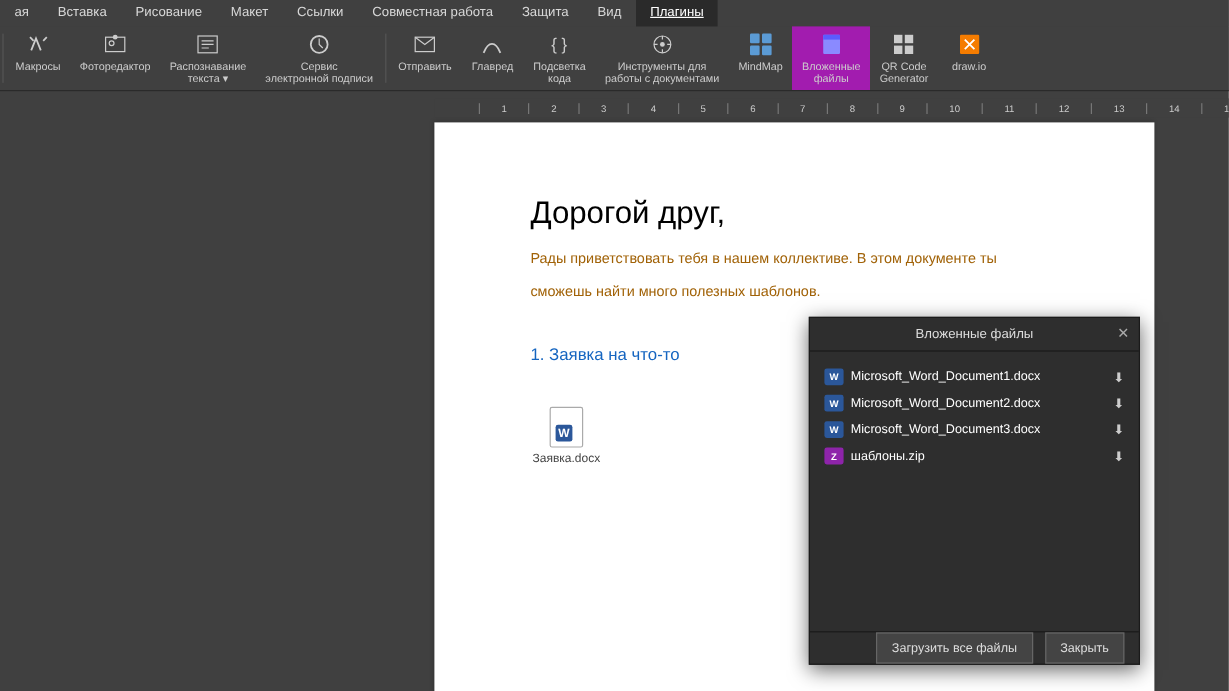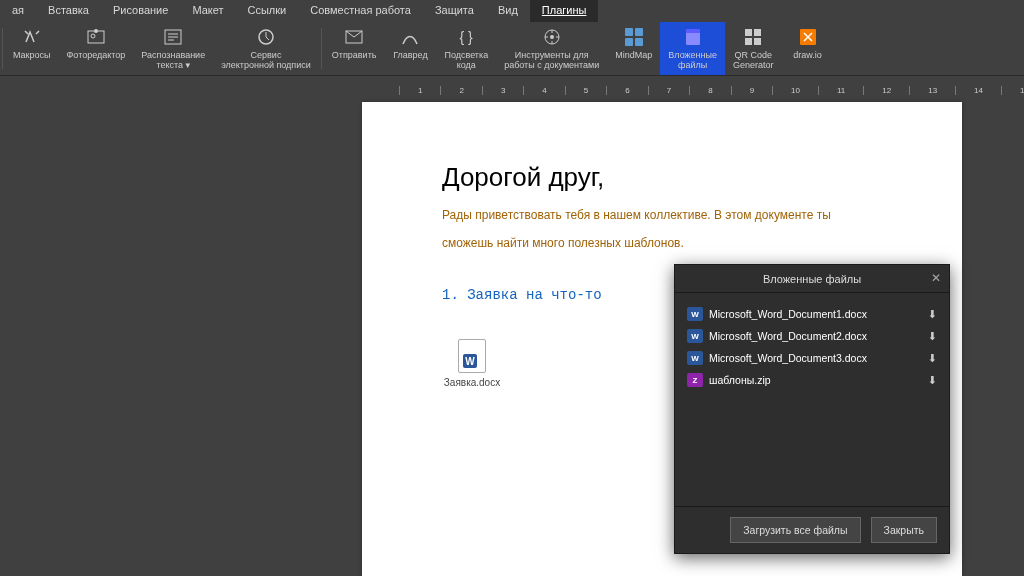--- a/index.html
+++ b/index.html
@@ -2,41 +2,41 @@
 <html><head>
 <meta charset="utf-8">
 <style>
   * { margin:0; padding:0; box-sizing:border-box; font-family:Arial,Helvetica,sans-serif; }
   body { background:#404040; width:1024px; height:576px; overflow:hidden; position:relative; color:#fff; }
   .menubar { display:flex; background:#404040; height:22px; font-size:11px; align-items:stretch; }
   .menubar div { padding:4px 12px; color:#d8d8d8; cursor:pointer; }
   .menubar div.active { background:#2a2a2a; color:#fff;text-decoration:underline; }
   .toolbar { display:flex; background:#404040; height:54px; border-bottom:1px solid #2a2a2a; }
   .tool { display:flex; flex-direction:column; align-items:center; justify-content:flex-start; padding:4px 8px 2px; min-width:52px; }
-  .tool.active { background:#1d4ed8;align-items:center; }
+  .tool.active { background:#a21caf;align-items:center; }
   .tool-icon { width:22px; height:22px; display:flex; align-items:center; justify-content:center; margin-bottom:2px; }
   .tool-label { font-size:9px; color:#ccc; text-align:center; line-height:10px; white-space:pre; }
   .sep { width:1px; background:#555; margin:6px 2px; }
   .ruler { position:absolute; left:362px; top:82px; right:0; height:16px; background:#404040; font-size:8px; color:#ccc; display:flex; align-items:center; overflow:hidden; }
   .ruler span { position:relative; padding:0 18px; border-left:1px solid #777; }
   .doc { position:absolute; left:362px; top:102px; width:600px; height:546px; background:#fff; color:#000; padding:60px 80px 30px 80px; box-shadow:0 0 4px rgba(0,0,0,.3); }
   .doc h1 { font-size:26px; font-weight:400; margin-bottom:8px; color:#000; }
   .doc p { font-size:12px; line-height:28px; color:#a16207; }
-  .doc .link { color:#1565c0; font-size:14px; margin-top:30px;font-family:Liberation Mono, monospace; }
+  .doc .link { color:#1565c0; font-size:14px; margin-top:30px; }
   .doc .file-embed { margin-top:36px; width:60px; text-align:center; font-size:10px; color:#444; }
   .doc .file-embed .fic { width:28px; height:34px; margin:0 auto 4px; border:1px solid #aaa; border-radius:2px; position:relative; background:#fff; }
   .doc .file-embed .fic::before { content:"W"; position:absolute; left:4px; bottom:4px; background:#2b579a; color:#fff; font-size:10px; font-weight:bold; width:14px; height:14px; display:flex; align-items:center; justify-content:center; border-radius:2px; }
   .panel { position:absolute; left:674px; top:264px; width:276px; height:290px; background:#2e2e2e; border:1px solid #1a1a1a; box-shadow:0 4px 16px rgba(0,0,0,.6); display:flex; flex-direction:column; }
   .panel-head { display:flex; align-items:center; justify-content:center; position:relative; height:28px; font-size:11px; color:#ddd; border-bottom:1px solid #1a1a1a; }
   .panel-head .close { position:absolute; right:8px; top:6px; font-size:12px; color:#aaa; cursor:pointer; }
   .panel-body { flex:1; padding:10px 10px; font-size:10.5px; overflow:auto; }
   .file-row { display:flex; align-items:center; padding:4px 2px; gap:6px; }
   .file-row .badge { width:16px; height:14px; border-radius:2px; display:flex; align-items:center; justify-content:center; font-size:8px; font-weight:bold; }
   .file-row .dl { margin-left:auto; font-size:11px; color:#ccc; cursor:pointer; }
-  .panel-foot { display:flex; justify-content:flex-end; gap:10px; padding:10px 12px; border-top:1px solid #1a1a1a; }
+  .panel-foot { display:flex; justify-content:flex-end; gap:10px; padding:0 12px; border-top:1px solid #1a1a1a; }
   .panel-foot button { background:#444; border:1px solid #666; color:#ddd; font-size:10.5px; padding:6px 12px; cursor:pointer; }
   svg { display:block; }
 </style>
 </head>
 <body>
 
 <div class="menubar">
     <div>ая</div>
     <div>Вставка</div>
     <div>Рисование</div>

